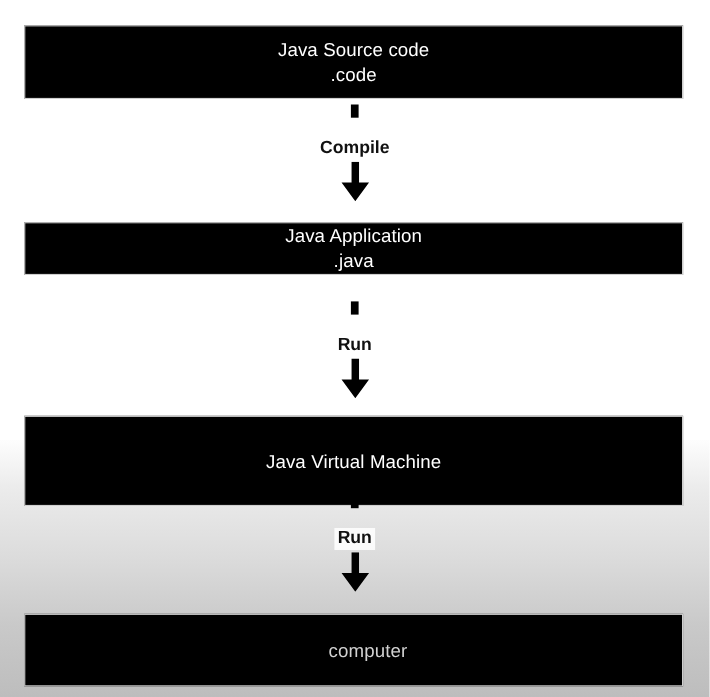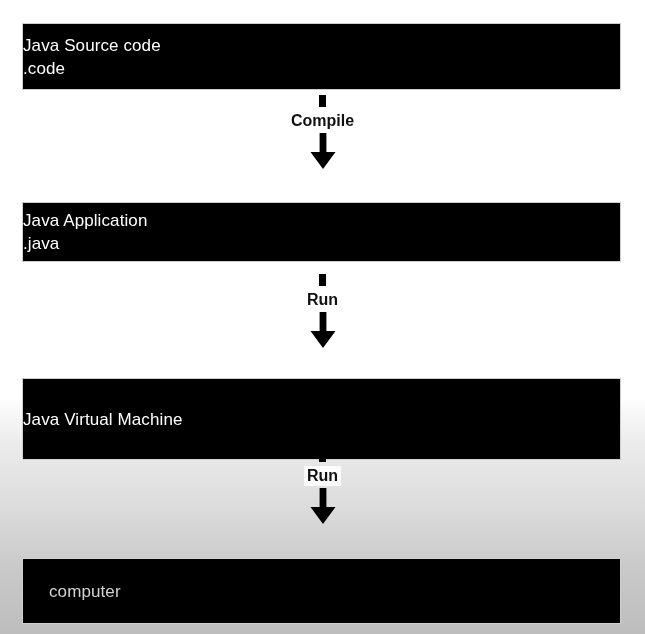--- a/index.html
+++ b/index.html
@@ -32,41 +32,41 @@
 
   .node-box {
     position: absolute;
     left: 22px;
     width: 599px;
     background: #000000;
     border: 1px solid #cfcfcf;
     box-sizing: border-box;
     display: flex;
     flex-direction: column;
-    align-items: flex-start;
+    align-items: center;
     justify-content: center;
     color: #ffffff;
   }
 
   .node-line {
     display: block;
     font-size: 17px;
     line-height: 23px;
     letter-spacing: 0.1px;
     color: #ffffff;
     white-space: nowrap;
   }
 
   .node-line.dim {
     color: #d2d2d2;
     margin-left: 26px;
   }
 
   #box-source   { top: 23px;  height: 67px; }
-  #box-app      { top: 202px; height: 60px; }
+  #box-app      { top: 202px; height: 48px; }
   #box-jvm      { top: 378px; height: 82px; }
   #box-computer { top: 558px; height: 66px; }
 
   
   .connector {
     position: absolute;
     left: 0;
     width: 645px;
     display: flex;
     flex-direction: column;
@@ -77,21 +77,21 @@
     width: 7px;
     height: 12px;
     background: #000000;
   }
 
   .conn-label {
     font-size: 16px;
     font-weight: bold;
     color: #111111;
     line-height: 20px;
-    margin: 4px 0 2px 0;
+    margin: 18px 0 2px 0;
     padding: 0 3px;
     background: rgba(255,255,255,0.86);
     white-space: nowrap;
   }
 
   .conn-arrow {
     display: block;
     width: 34px;
     height: 36px;
   }

